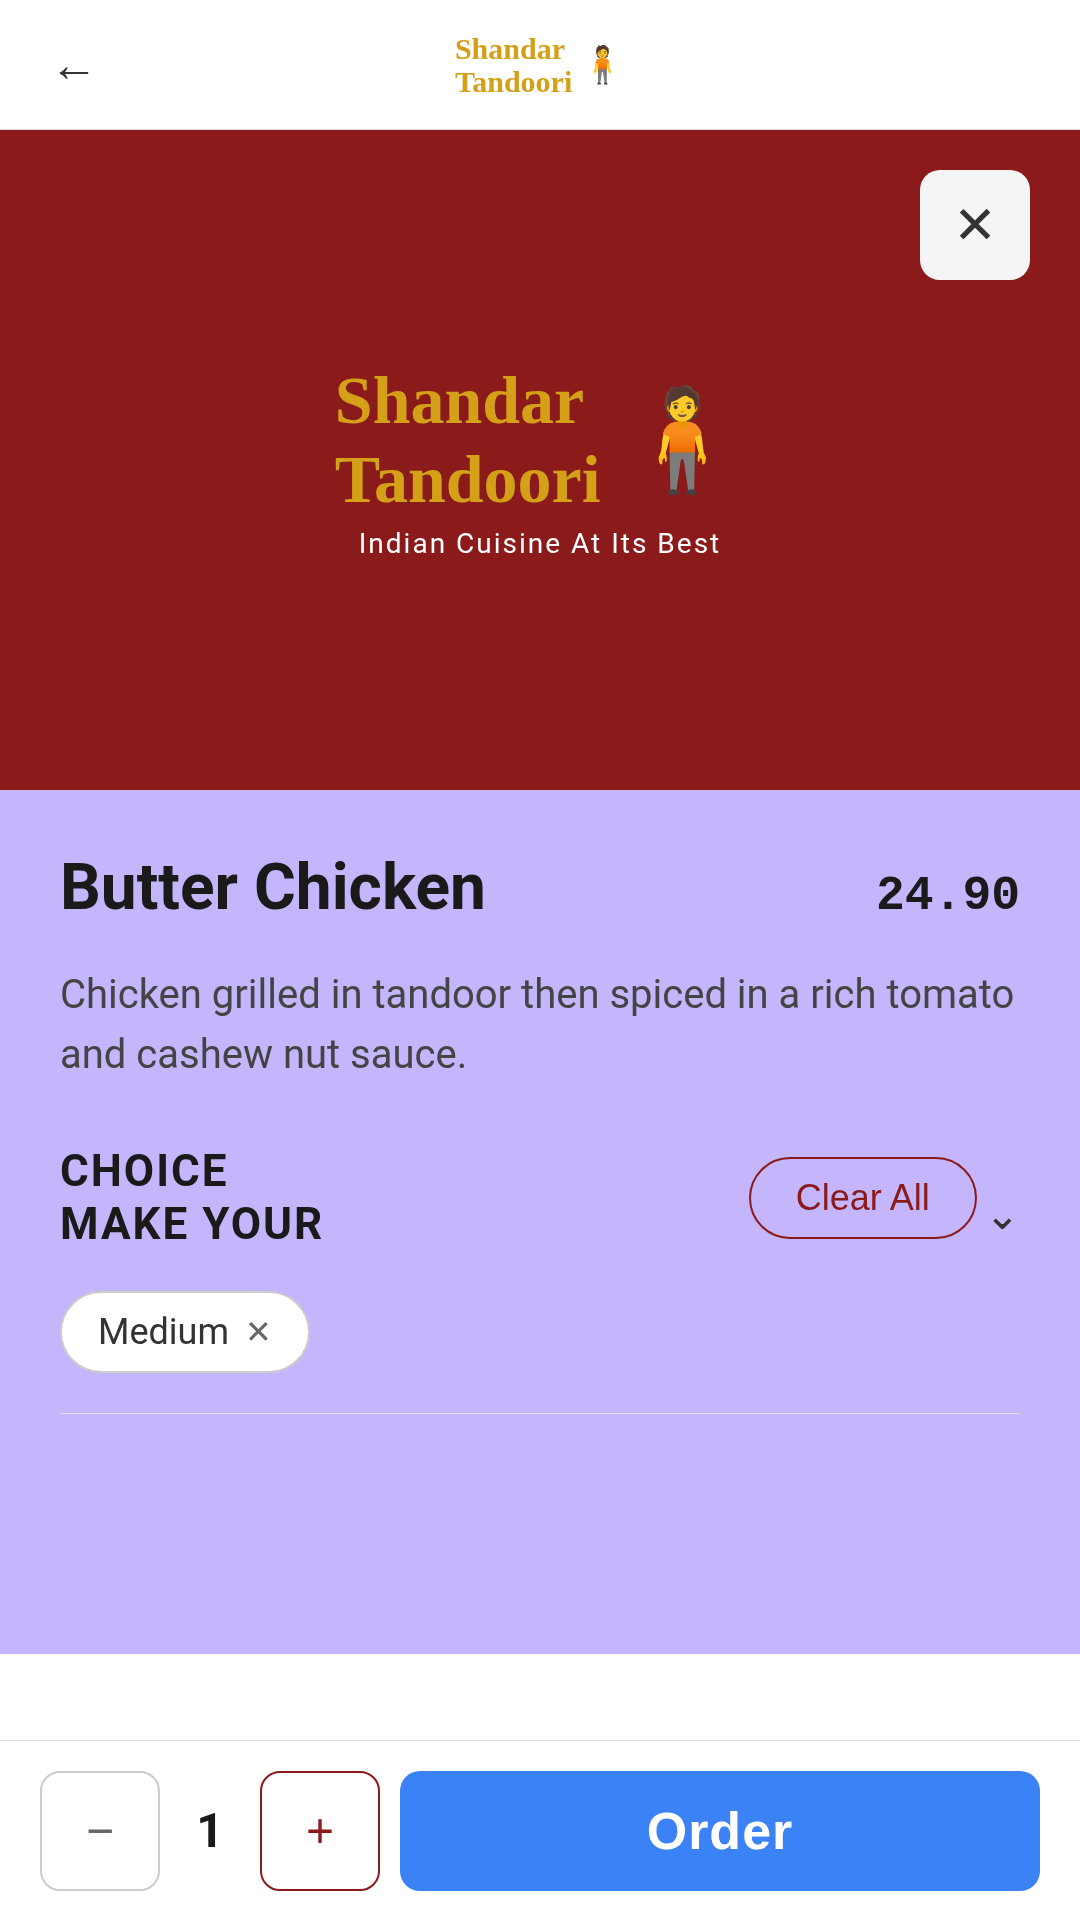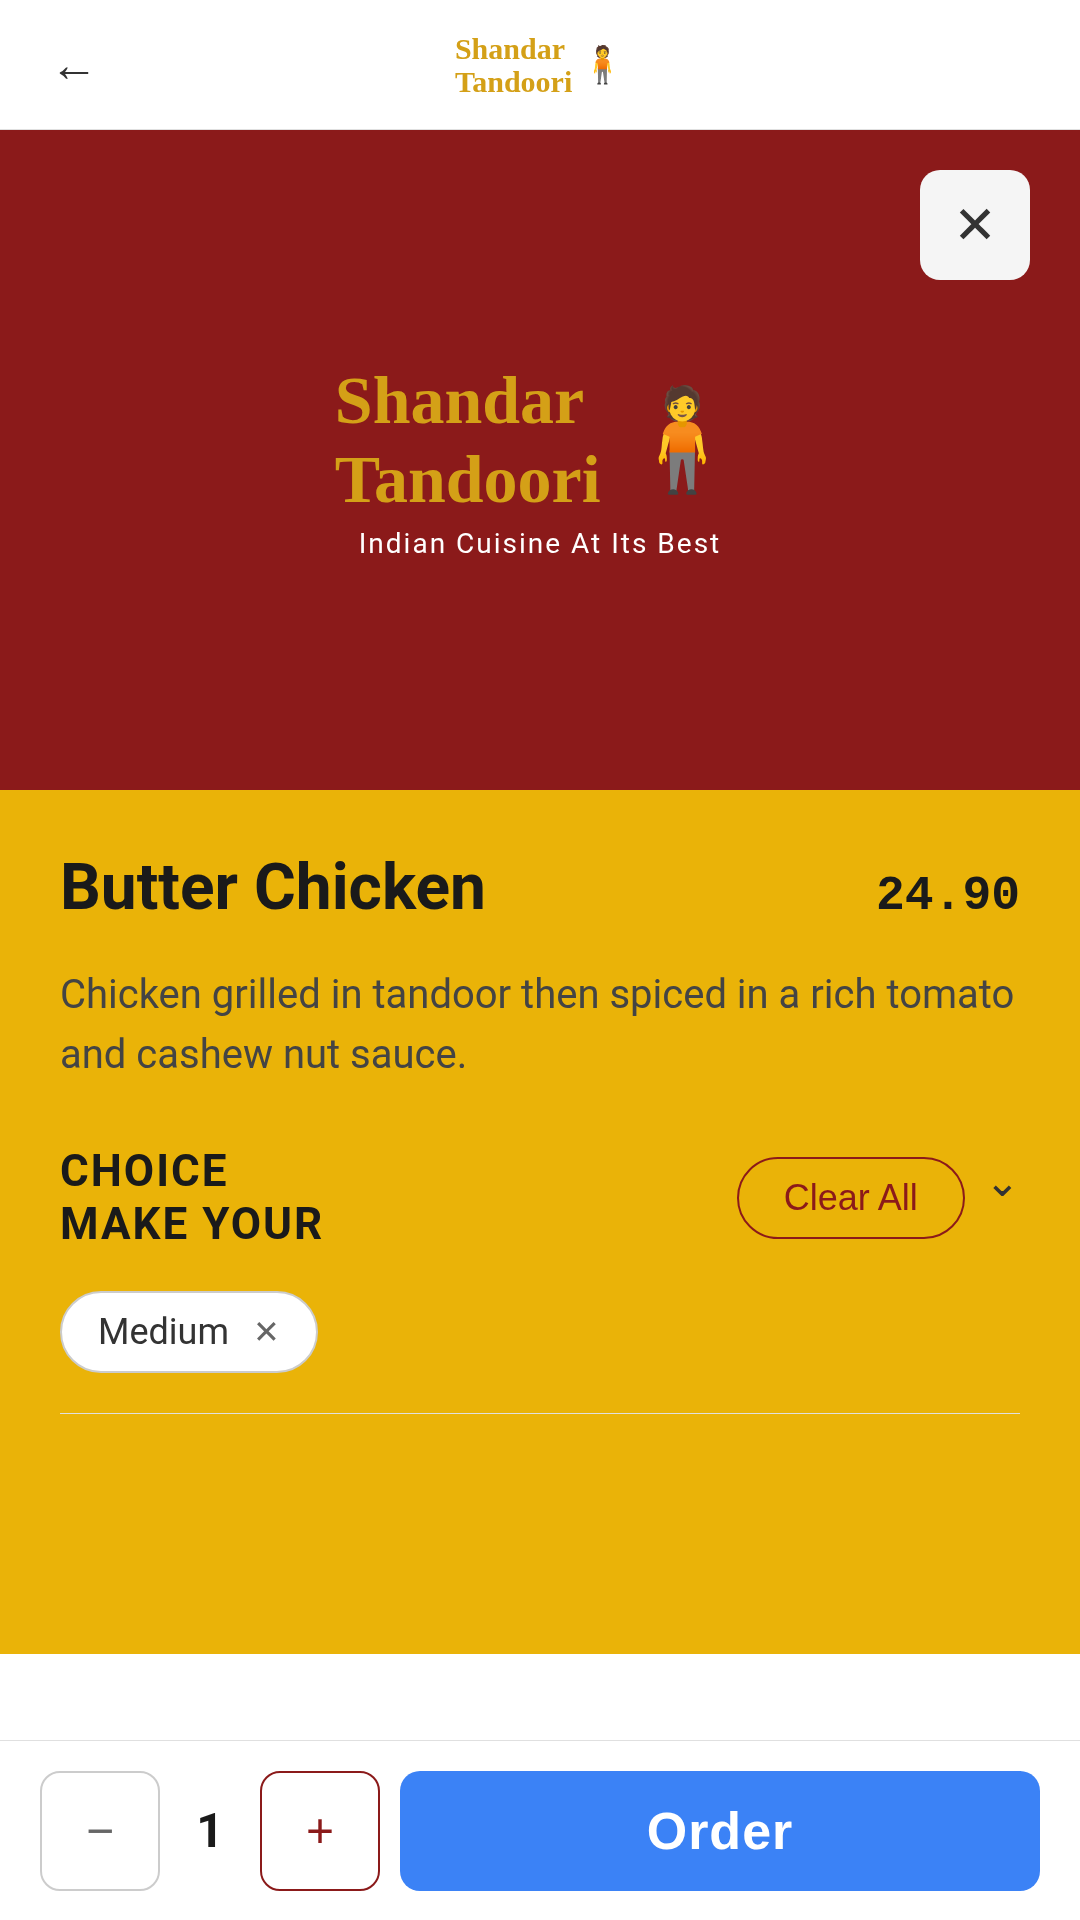--- a/index.html
+++ b/index.html
@@ -118,21 +118,21 @@
 
     .hero-tagline {
       font-size: 28px;
       color: #ffffff;
       margin-top: 8px;
       letter-spacing: 2px;
     }
 
     
     .content-area {
-      background: #eab308;
+      background: #c4b5fd;
       padding: 60px 60px 200px;
     }
 
     
     .item-header {
       display: flex;
       justify-content: space-between;
       align-items: baseline;
       margin-bottom: 40px;
     }
@@ -174,22 +174,22 @@
       font-size: 44px;
       font-weight: bold;
       color: #1a1a1a;
       letter-spacing: 2px;
       text-transform: uppercase;
       line-height: 1.2;
     }
 
     .choice-actions {
       display: flex;
-      align-items: flex-start;
-      gap: 20px;
+      align-items: flex-end;
+      gap: 8px;
     }
 
     .clear-all-button {
       border: 2px solid #8B1A1A;
       border-radius: 60px;
       padding: 18px 45px;
       background: transparent;
       color: #8B1A1A;
       font-size: 36px;
       cursor: pointer;
@@ -206,21 +206,21 @@
     .selected-tags {
       display: flex;
       flex-wrap: wrap;
       gap: 20px;
       margin-bottom: 40px;
     }
 
     .tag {
       display: flex;
       align-items: center;
-      gap: 24px;
+      gap: 16px;
       border: 2px solid #cccccc;
       border-radius: 60px;
       padding: 18px 36px;
       font-size: 36px;
       color: #333333;
       background: #ffffff;
     }
 
     .tag-remove {
       font-size: 32px;

